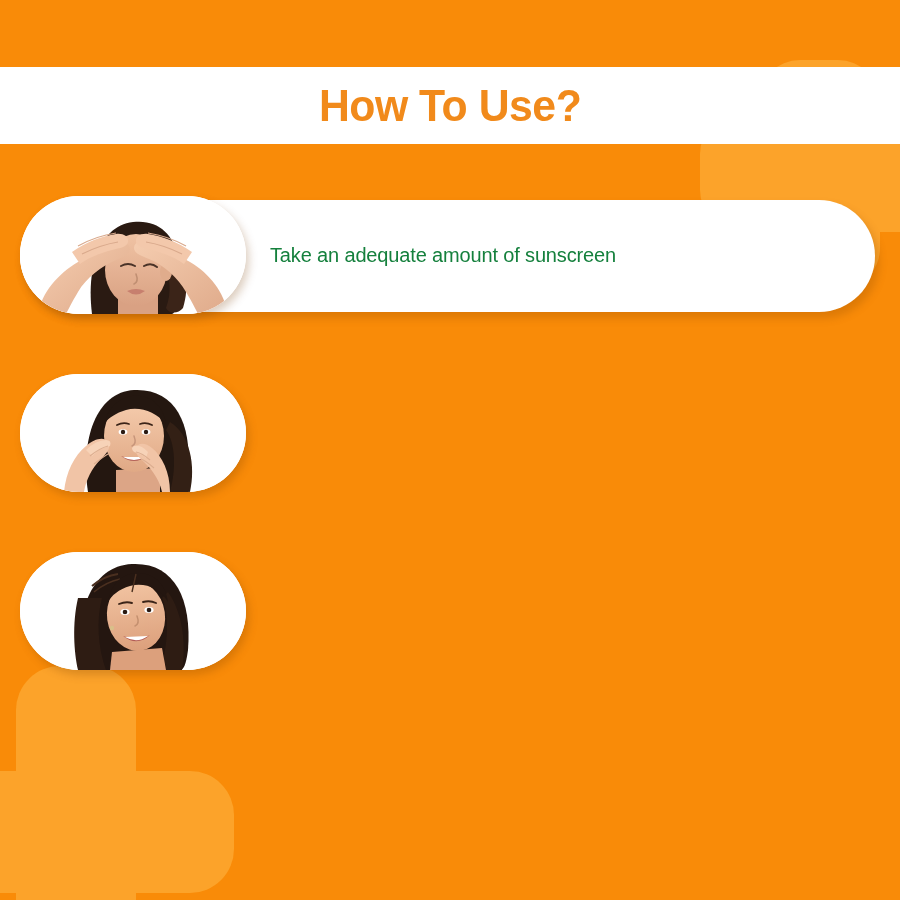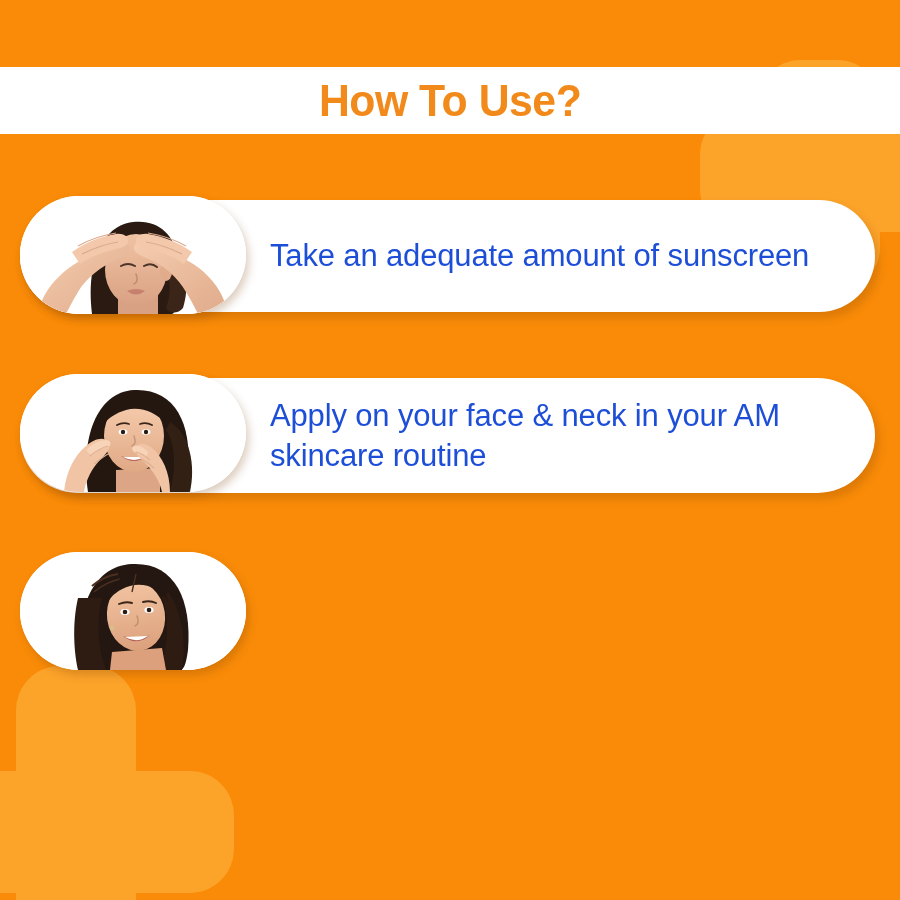--- a/index.html
+++ b/index.html
@@ -76,21 +76,21 @@
     width: 330px; height: 122px;
     border-radius: 44px;
   }
 
   
   #header-band {
     position: absolute;
     top: 67px;
     left: 0;
     width: 900px;
-    height: 67px;
+    height: 77px;
     background: #FFFFFF;
     display: flex;
     align-items: center;
     justify-content: center;
     z-index: 5;
   }
 
   #page-title {
     font-size: 45px;
     font-weight: 700;
@@ -119,23 +119,23 @@
     box-shadow: 4px 6px 9px rgba(120, 60, 0, 0.22);
     display: flex;
     align-items: center;
   }
 
   #step-card-1 { top: 200px; height: 112px; }
   #step-card-2 { top: 378px; height: 115px; }
   #step-card-3 { top: 556px; height: 115px; }
 
   .step-text {
-    font-size: 31px;
+    font-size: 20px;
     line-height: 1.28;
-    color: #1d4ed8;
+    color: #15803d;
     padding-left: 250px;
     padding-right: 40px;
     font-family: "Liberation Sans", "DejaVu Sans", sans-serif;
     letter-spacing: -0.15px;
   }
 
   
   .step-thumb {
     position: absolute;
     left: 20px;
@@ -180,23 +180,20 @@
   <div id="header-band">
     <div id="page-title">How To Use?</div>
   </div>
 
   <div id="steps">
 
     <div class="step-card" id="step-card-1">
       <div class="step-text">Take an adequate amount of sunscreen</div>
     </div>
 
-    <div class="step-card" id="step-card-2">
-      <div class="step-text">Apply on your face &amp; neck in your AM skincare routine</div>
-    </div>
 
 
     <div class="step-thumb" id="step-thumb-1">
       <div class="thumb-photo">
         <svg viewBox="0 0 226 118" preserveAspectRatio="xMidYMid slice" aria-hidden="true">
           <defs>
             <linearGradient id="skin1" x1="0" y1="0" x2="0" y2="1">
               <stop offset="0%" stop-color="#F0C3A4"></stop>
               <stop offset="100%" stop-color="#D9A183"></stop>
             </linearGradient>

